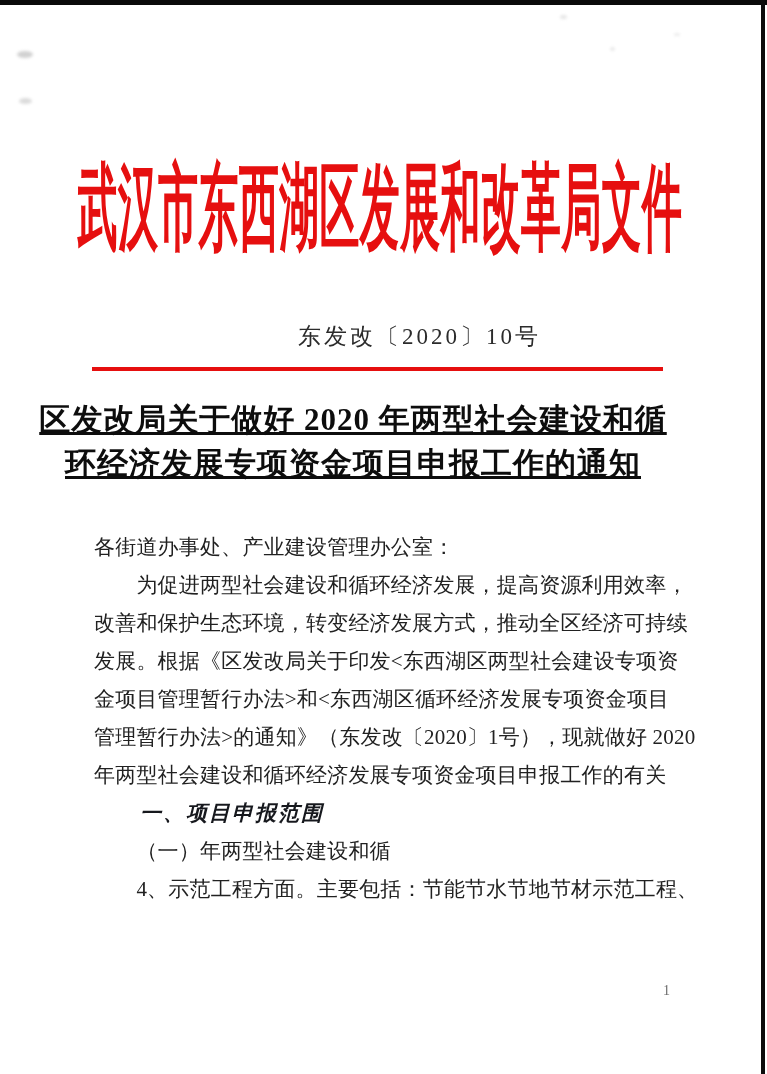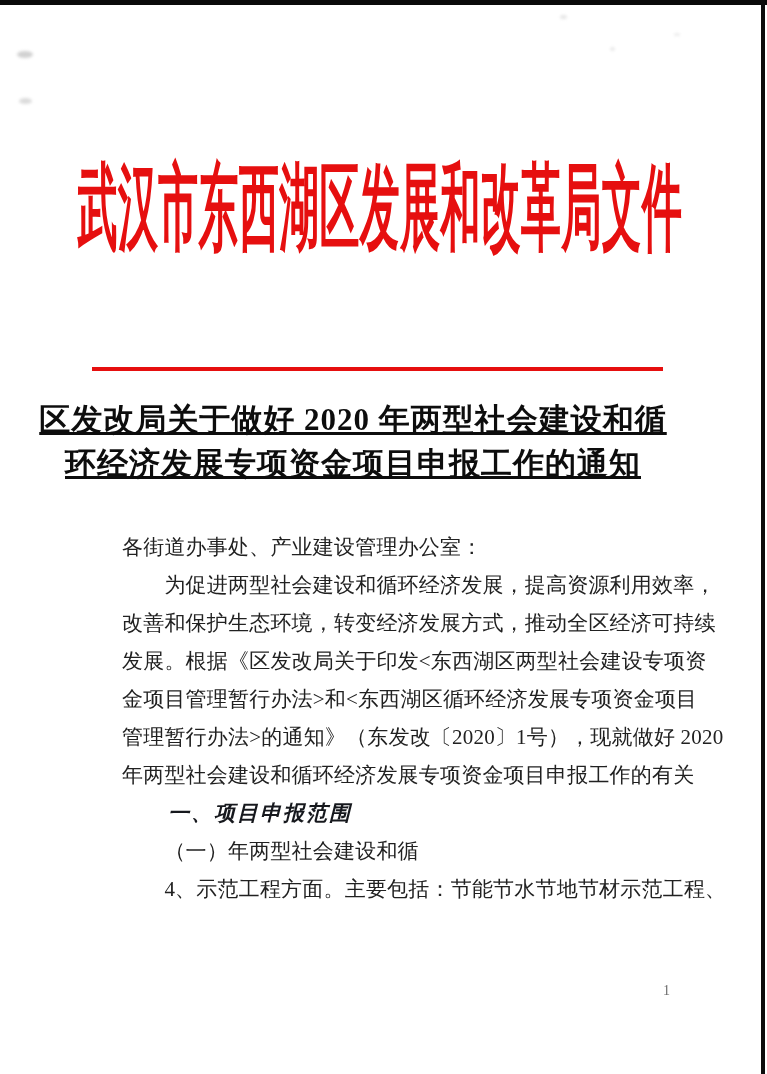--- a/index.html
+++ b/index.html
@@ -67,21 +67,21 @@
     font-size: 31px; line-height: 44px;
     font-weight: bold; color: #0d0d0d;
     letter-spacing: 1px;
     text-decoration: underline;
   }
   .body-text {
     position: absolute; top: 528px; left: 94px; width: 600px;
     font-size: 21px; line-height: 38px;
     color: #212121;
   }
-  .body-text .line { white-space: nowrap; letter-spacing: 0.2px; margin-left: 28px; }
+  .body-text .line { white-space: nowrap; letter-spacing: 0.2px; }
   .body-text .line.heading-bold {
     font-weight: bold;
     font-family: "Liberation Sans", "DejaVu Sans", sans-serif;
     letter-spacing: 2px;
     color: #16181d;
     font-style: italic;
   }
   .page-number {
     position: absolute; top: 983px; left: 663px;
     font-size: 14px; color: #6b6b6b;
@@ -97,20 +97,21 @@
   <div class="smudge smudge-1"></div>
   <div class="smudge smudge-2"></div>
   <div class="smudge smudge-3"></div>
   <div class="smudge smudge-4"></div>
   <div class="smudge smudge-5"></div>
 
   <div class="red-header-wrap">
     <span class="red-header">武汉市东西湖区发展和改革局文件</span>
   </div>
 
+  <div class="doc-number">东发改〔2020〕10号</div>
 
   <div class="red-rule"></div>
 
   <div class="notice-title">
     <div>区发改局关于做好 2020 年两型社会建设和循</div>
     <div>环经济发展专项资金项目申报工作的通知</div>
   </div>
 
   <div class="body-text">
     <div class="line">各街道办事处、产业建设管理办公室：</div>

